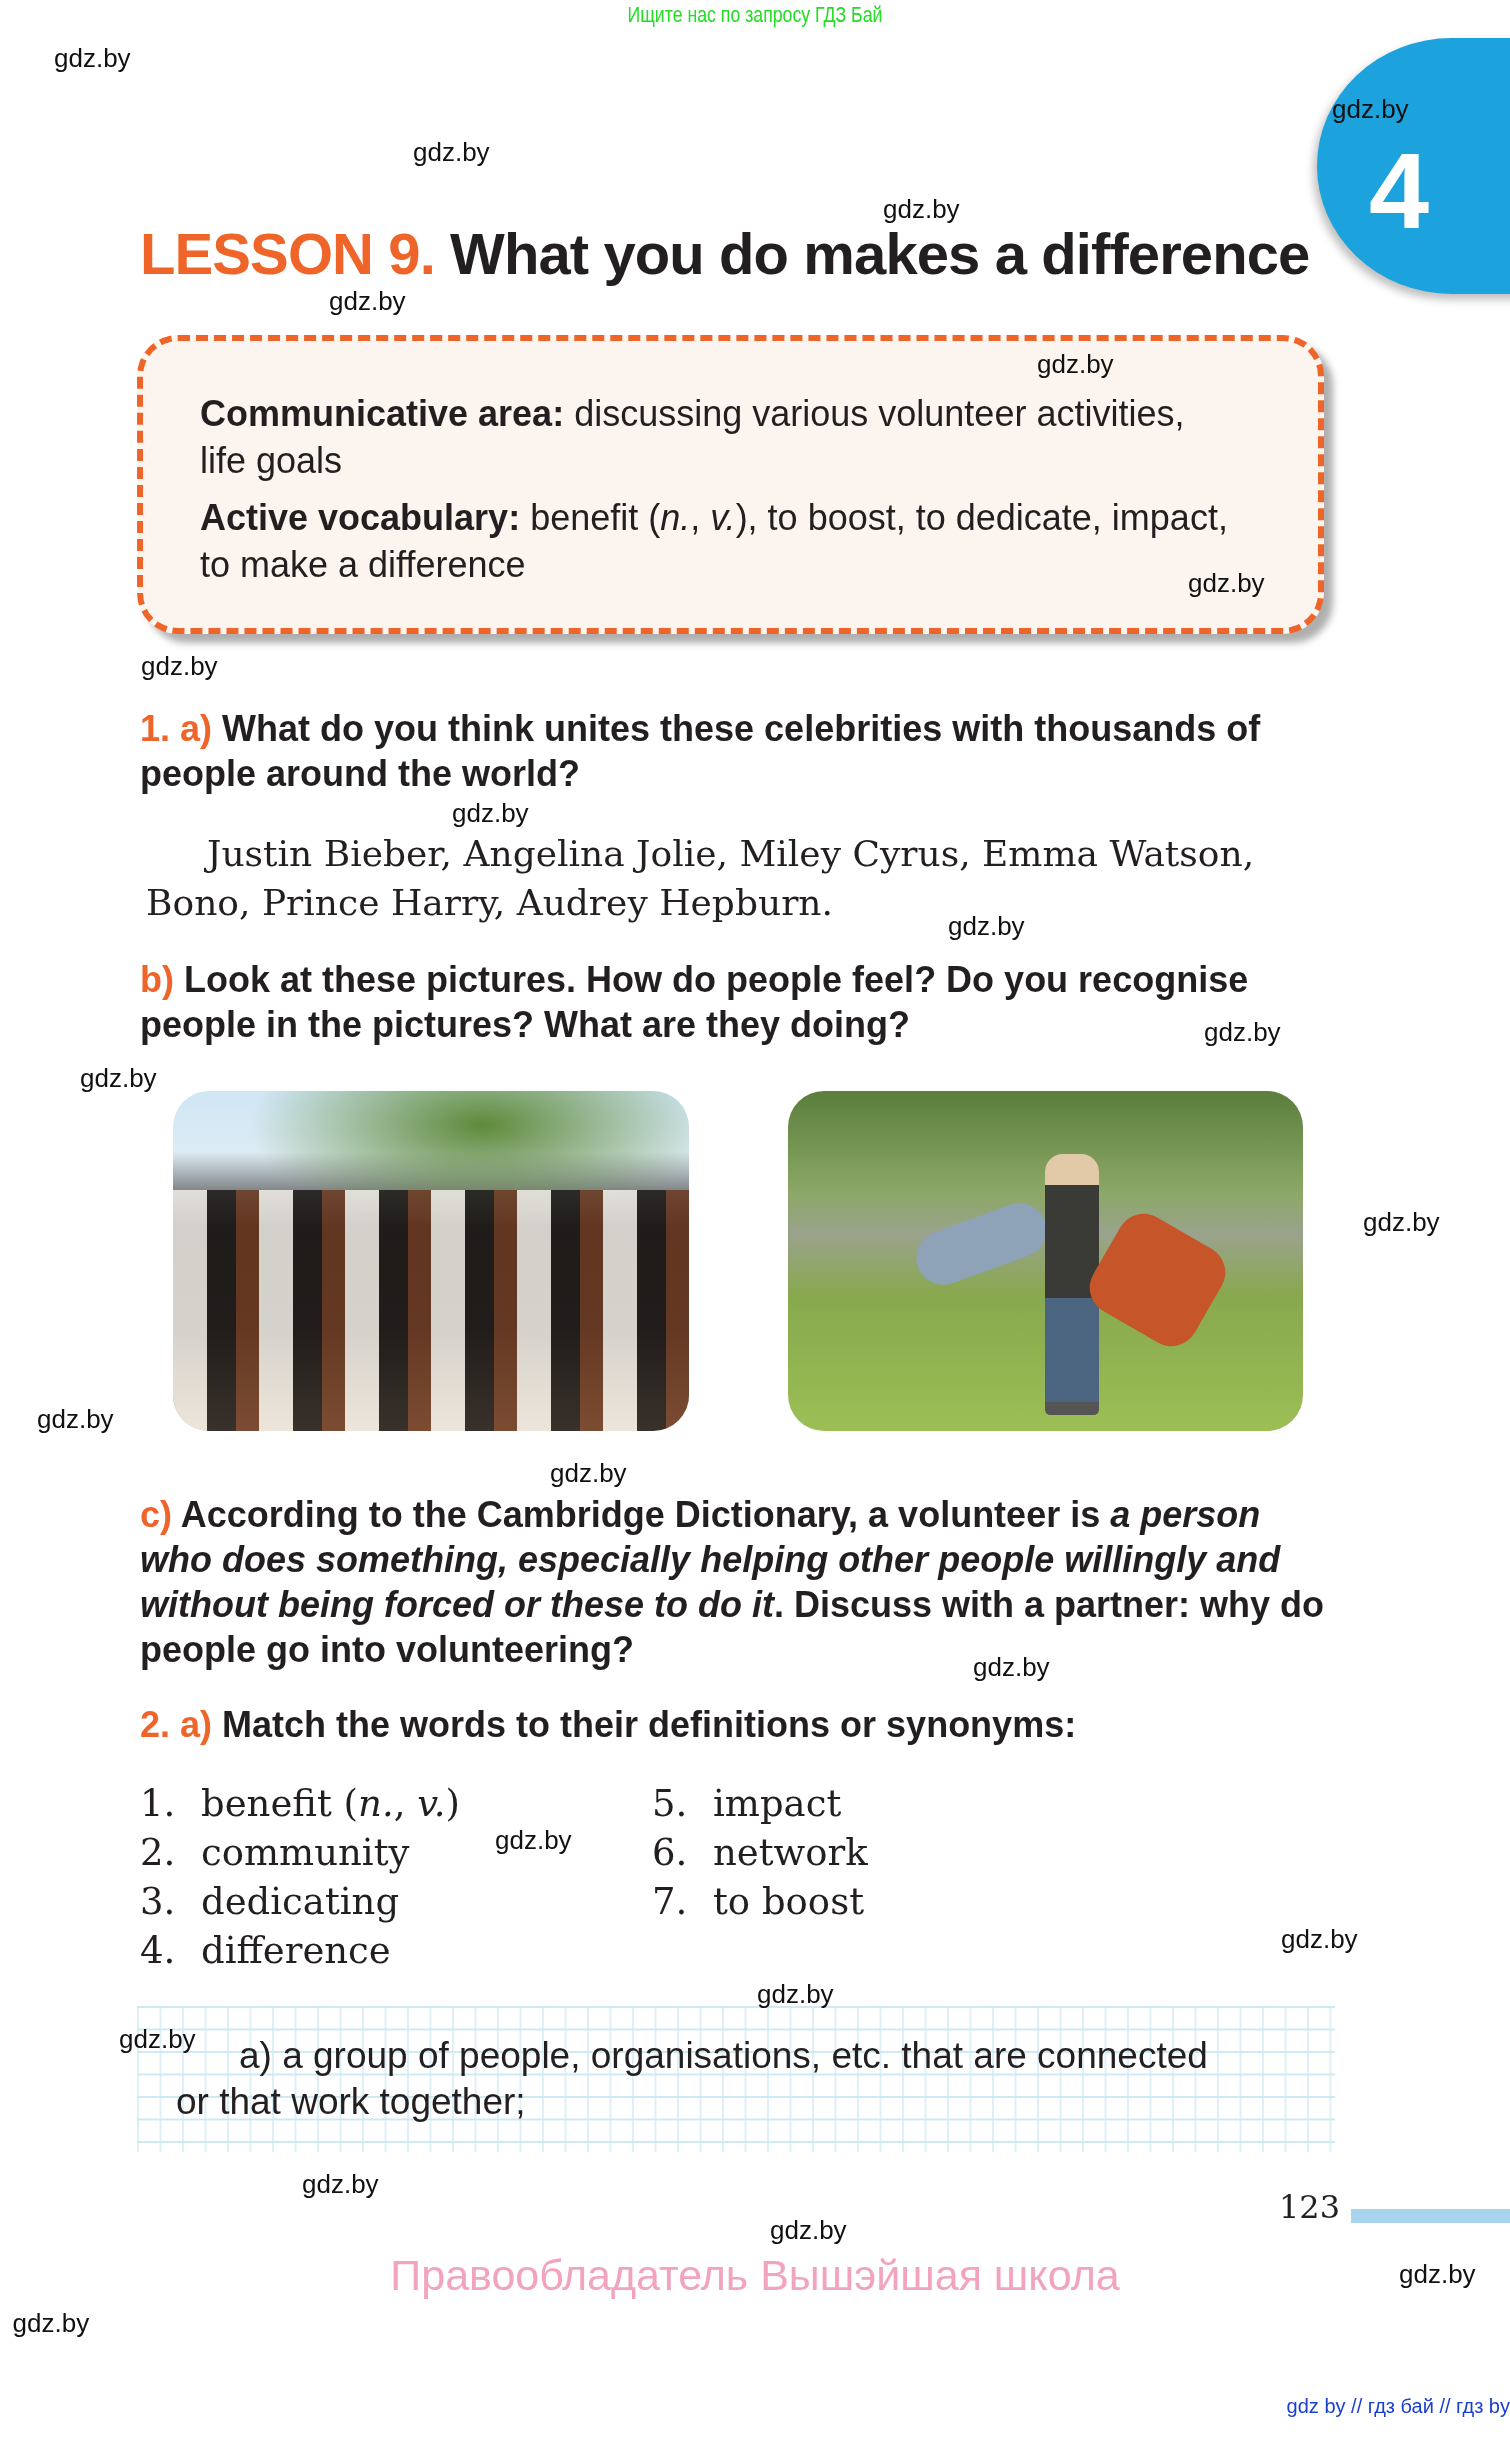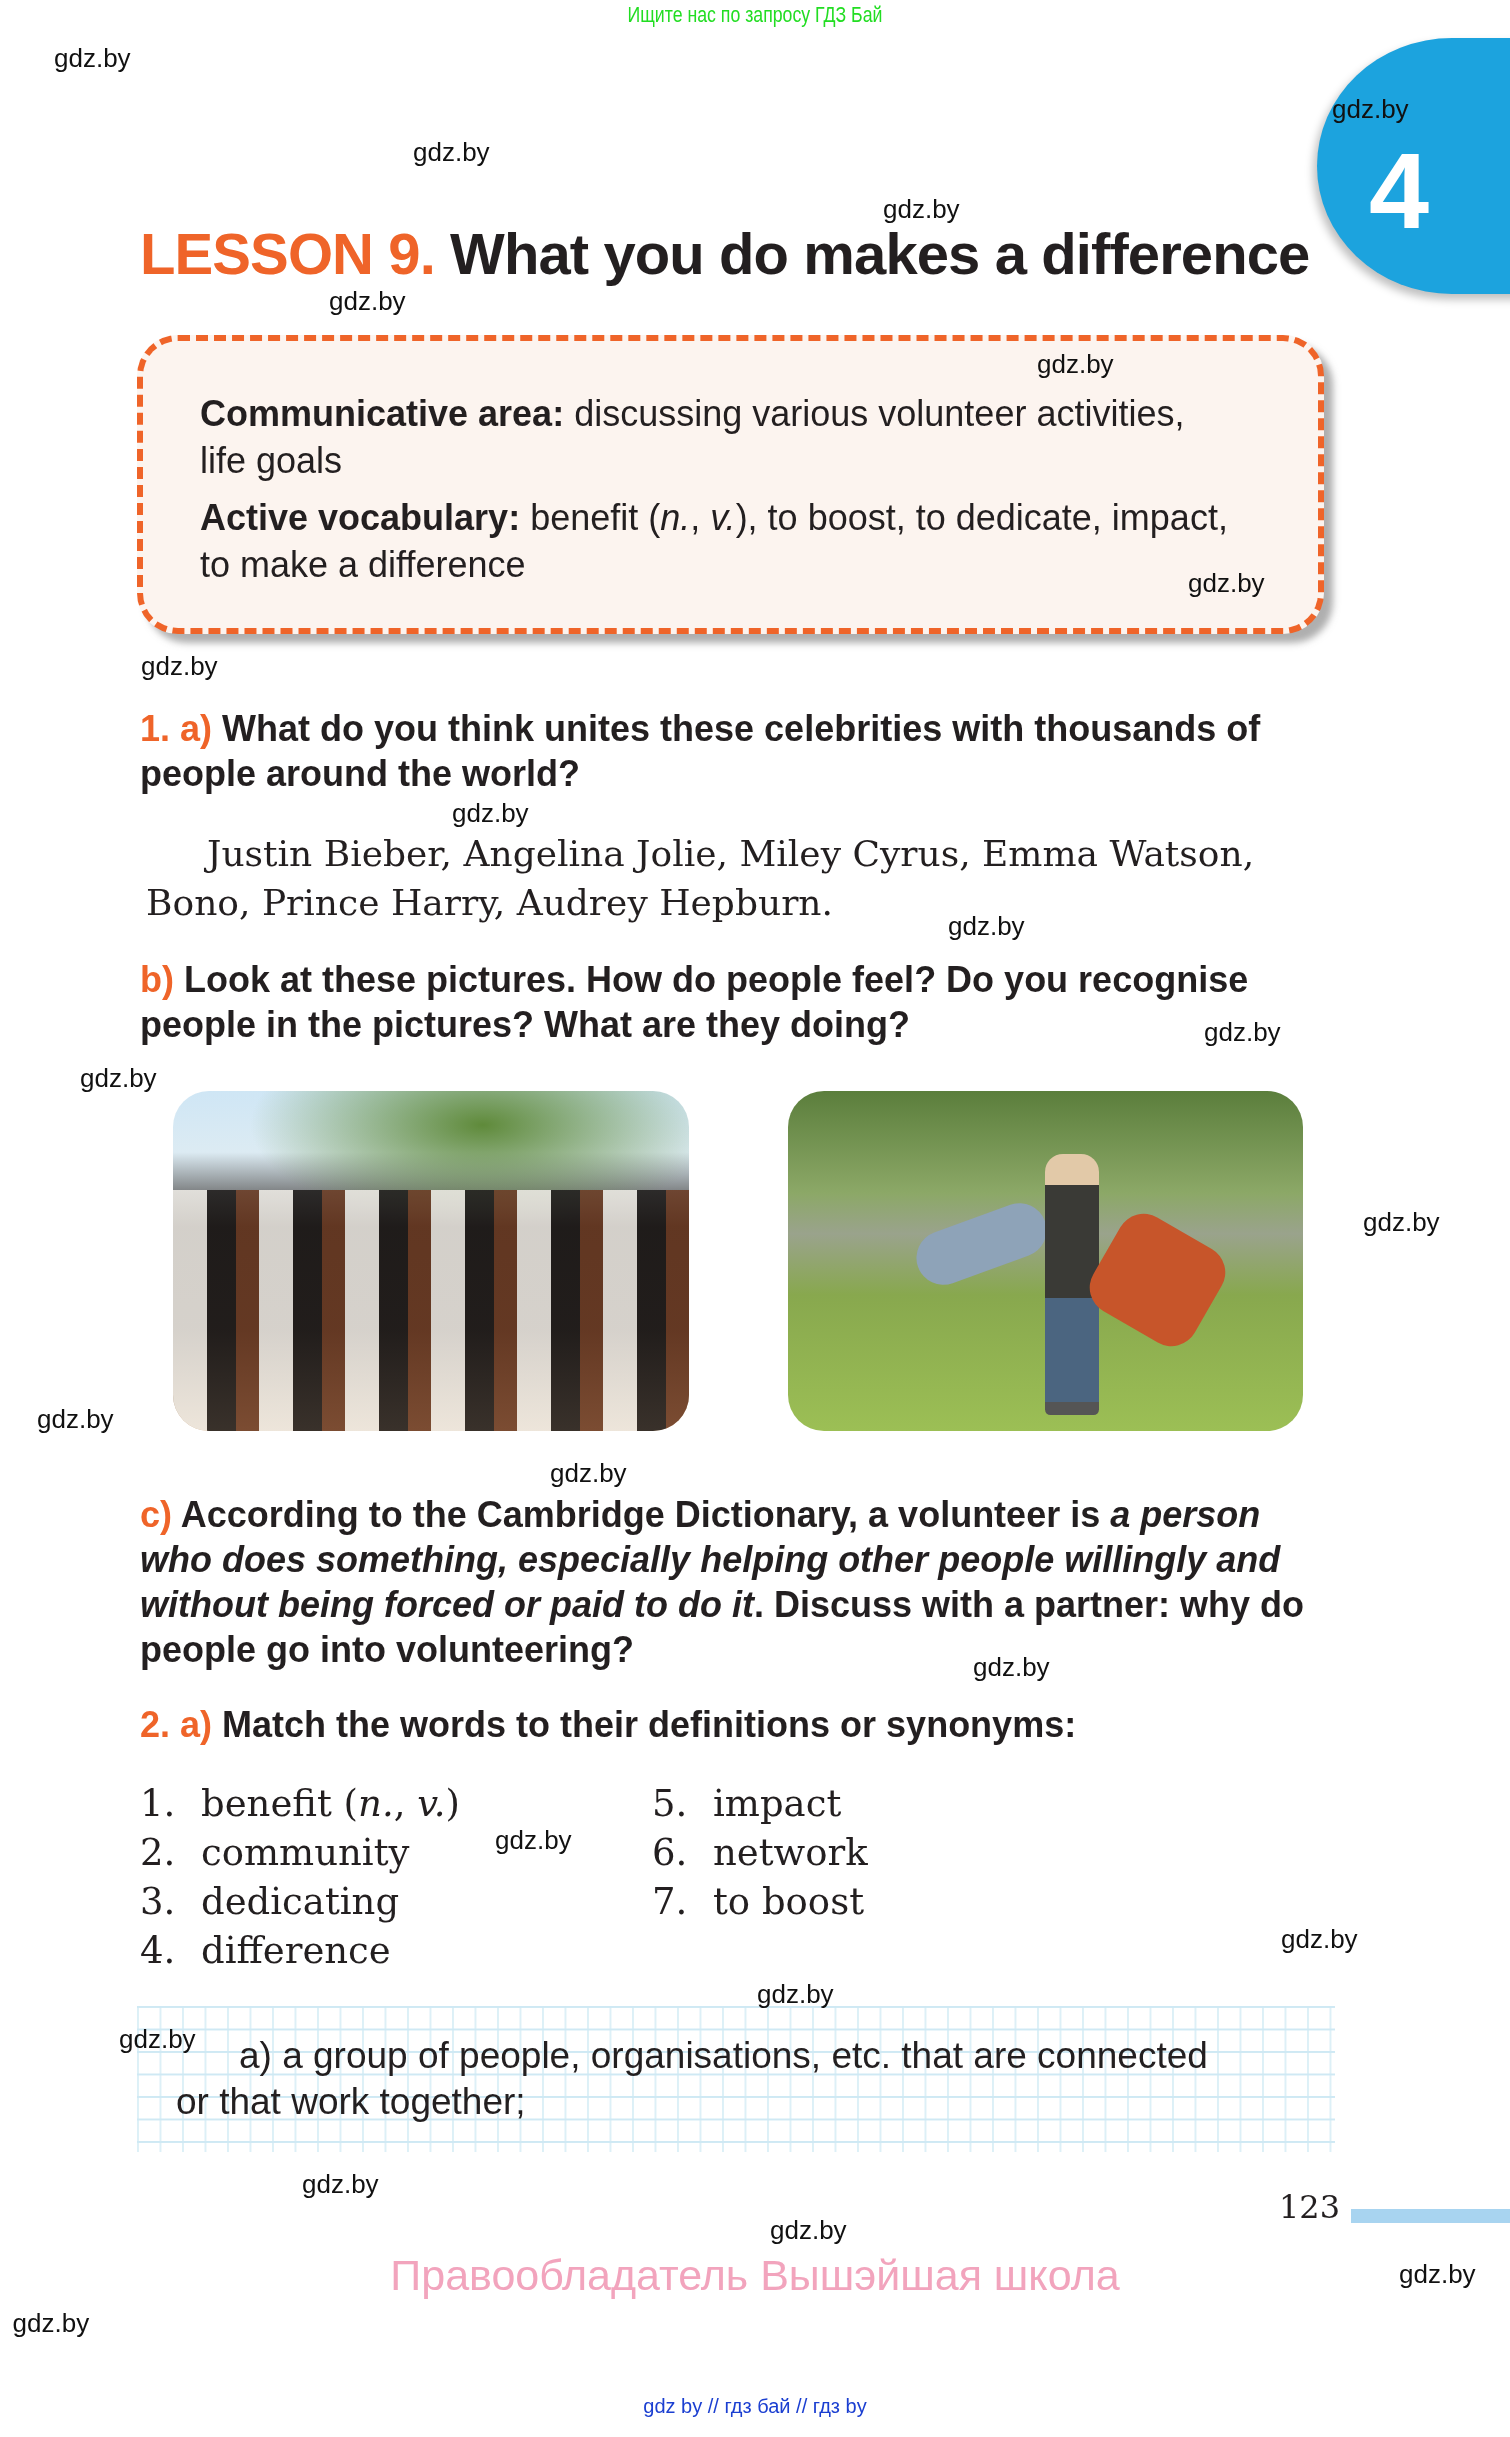--- a/index.html
+++ b/index.html
@@ -98,21 +98,21 @@
     font-size:37px; line-height:47px; color:#231f20; white-space:nowrap;text-align:right;
   }
   .page-num {
     left:1279px; top:2188px; font-family:"DejaVu Serif", serif; font-size:32px; color:#231f20;
   }
   .page-bar { left:1351px; top:2209px; width:159px; height:13.5px; background:#a8d4f0; }
   .rights {
     left:0; width:1510px; top:2251px; text-align:center; font-size:43px; color:#f2a4bd;
   }
   .footer-links {
-    left:0; width:1510px; top:2395px; text-align:center; font-size:20px; color:#1b3fd1;
+    left:0; width:1510px; top:2395px; text-align:right; font-size:20px; color:#1b3fd1;
   }
 </style>
 </head>
 <body>
 
 <div class="abs top-note">Ищите нас по запросу ГДЗ Бай</div>
 
 <div class="abs unit-circle"></div>
 <div class="abs unit-num">4</div>
 
@@ -157,21 +157,21 @@
 <div class="abs photo photo2" title="Young man swinging children around on grass">
   <div class="kid2"></div>
   <div class="person"></div>
   <div class="kid"></div>
 </div>
 
 <div class="abs para" style="top:1492px;">
   <span class="num">c)</span>
   <span>According to the Cambridge Dictionary, a volunteer is </span><i>a person</i><br>
   <i>who does something, especially helping other people willingly and</i><br>
-  <i>without being forced or paid to do it</i><span>. Discuss with a partner: why do</span><br>
+  <i>without being forced or these to do it</i><span>. Discuss with a partner: why do</span><br>
   <span>people go into volunteering?</span>
 </div>
 
 <div class="abs para" style="top:1702px;">
   <span class="num">2.</span>
   <span class="num">a)</span>
   <span>Match the words to their definitions or synonyms:</span>
 </div>
 
 <div class="abs word-list" style="left:140px; top:1779px;">

